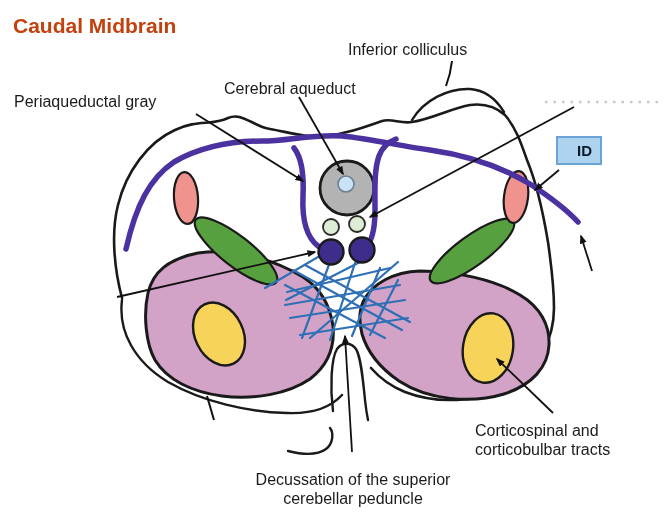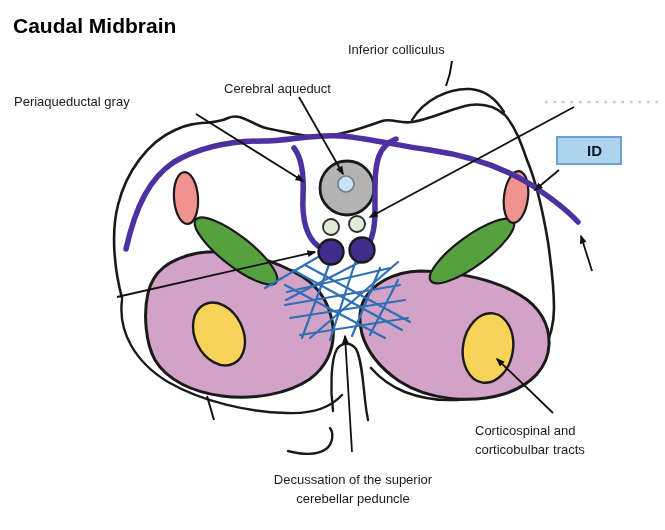--- a/index.html
+++ b/index.html
@@ -6,37 +6,37 @@
   .canvas{
     position:relative;
     width:665px;height:530px;
     background:#ffffff;
     font-family:"Liberation Sans",sans-serif;
     overflow:hidden;
   }
   .canvas svg{position:absolute;left:0;top:0;}
   .lbl{
     position:absolute;
-    font-size:13px;
+    font-size:16px;
     color:#1b1b1b;
     white-space:nowrap;
     line-height:19px;
   }
   .title{
     position:absolute;
     font-size:21px;
     font-weight:bold;
-    color:#000000;
+    color:#c2410c;
     white-space:nowrap;
   }
   .lbl-center{text-align:center;white-space:normal;}
   .idbox{
     position:absolute;
     left:556px;top:136px;
-    width:66px;height:29px;
+    width:46px;height:29px;
     background:var(--id-box-fill);
     border:2px solid var(--id-box-border);
     display:flex;align-items:center;justify-content:center;
     font-size:15px;font-weight:bold;color:#0b1a2a;
     box-sizing:border-box;
     padding-left:11px;
   }
 </style>
 </head>
 <body>

